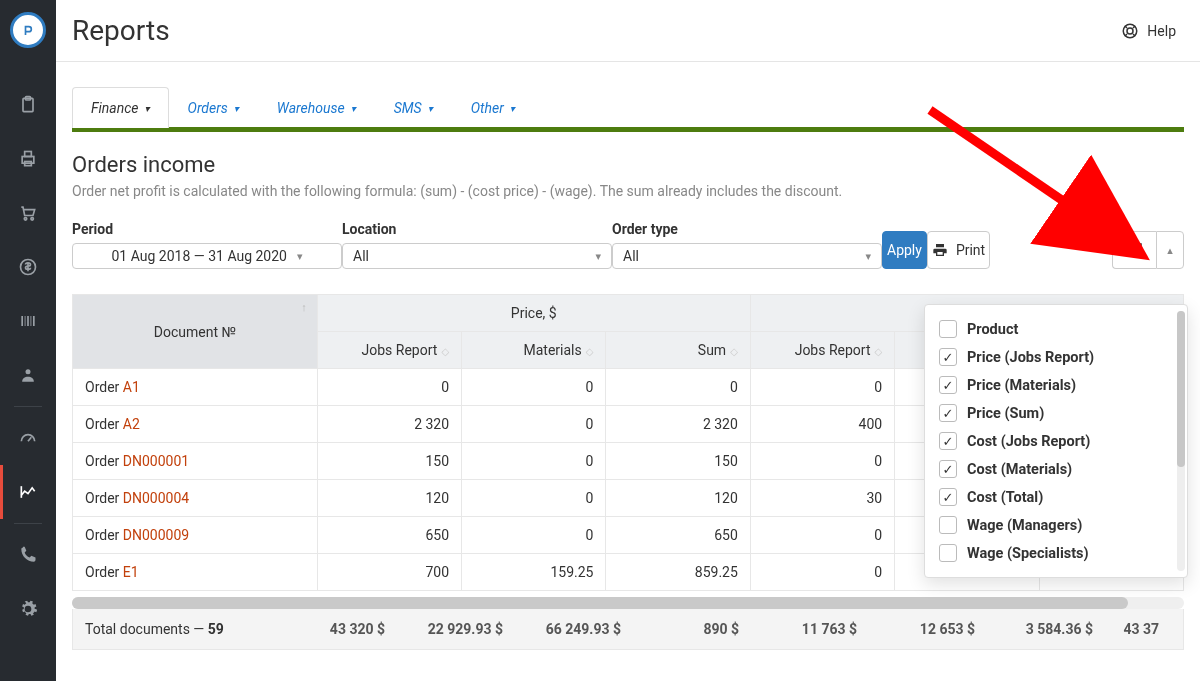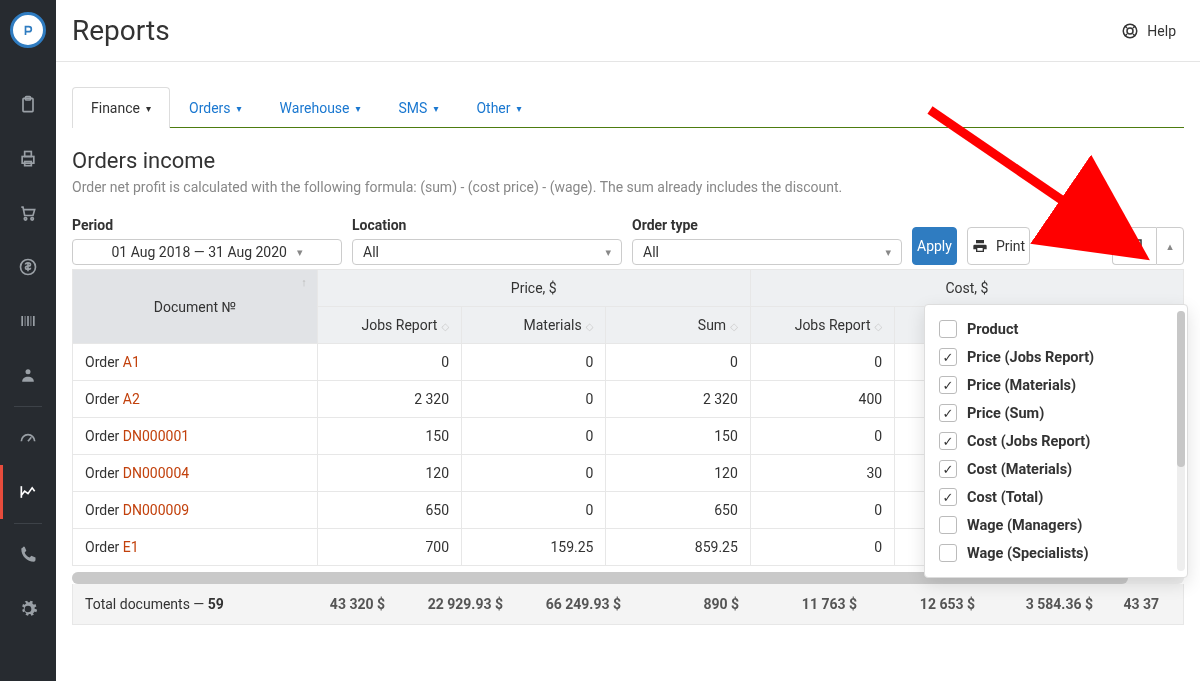--- a/index.html
+++ b/index.html
@@ -53,34 +53,34 @@
     display: flex; align-items: center; justify-content: space-between;
     padding: 0 24px 0 16px;
   }
   .page-title { font-size: 28px; color: #333; font-weight: 400; }
   .help { display: flex; align-items: center; gap: 8px; color: #333; cursor: pointer; }
   .help svg { width: 18px; height: 18px; }
 
   .content { padding: 24px 16px 0 16px; flex: 1; overflow: hidden; }
 
   
-  .tabs { display: flex; border-bottom: 1px solid #4d7c0f; margin-bottom: 20px; }
+  .tabs { display: flex; border-bottom: 5px solid #4d7c0f; margin-bottom: 20px; font-style: italic; }
   .tab {
     padding: 12px 18px; color: #1b78d0; cursor: pointer; display: flex; align-items: center; gap: 6px;
     border: 1px solid transparent; border-bottom: none; border-radius: 4px 4px 0 0;
     position: relative; top: 1px;
   }
   .tab.active { color: #333; border-color: #ddd; background: #fff; }
   .tab .chev { font-size: 10px; }
 
   .section-title { font-size: 22px; color: #333; margin-bottom: 6px; }
   .section-sub { font-size: 14px; color: #888; margin-bottom: 22px; }
 
   
-  .filters { display: flex; gap: 10px; align-items: flex-end; margin-bottom: 4px; }
+  .filters { display: flex; gap: 0; align-items: flex-end; margin-bottom: 25px; }
   .filter-group { display: flex; flex-direction: column; gap: 6px; }
   .filter-group label { font-weight: 700; font-size: 14px; color: #333; }
   .select {
     height: 26px; border: 1px solid #ccc; border-radius: 4px; background: #fff;
     display: flex; align-items: center; justify-content: space-between;
     padding: 0 10px; cursor: pointer; color: #333;
   }
   .select .chev { color: #888; font-size: 11px; }
   .fg-period .select { width: 270px; justify-content: center; gap: 10px; }
   .fg-location .select { width: 270px; }

